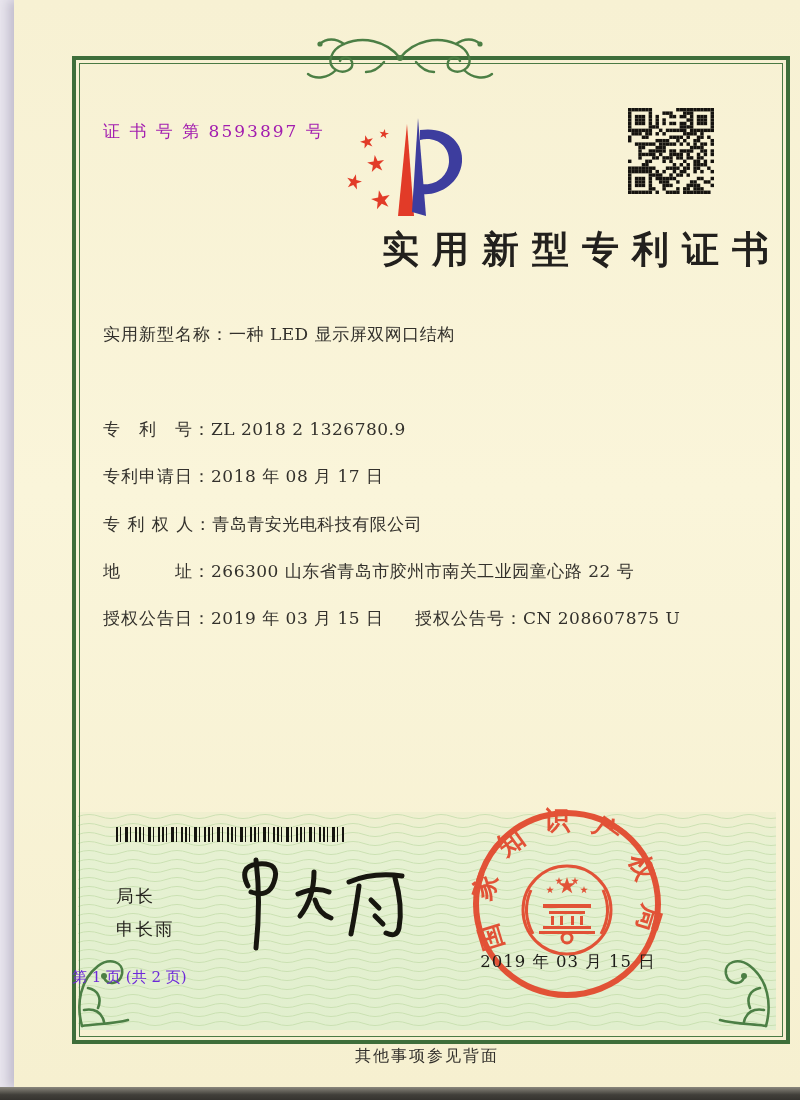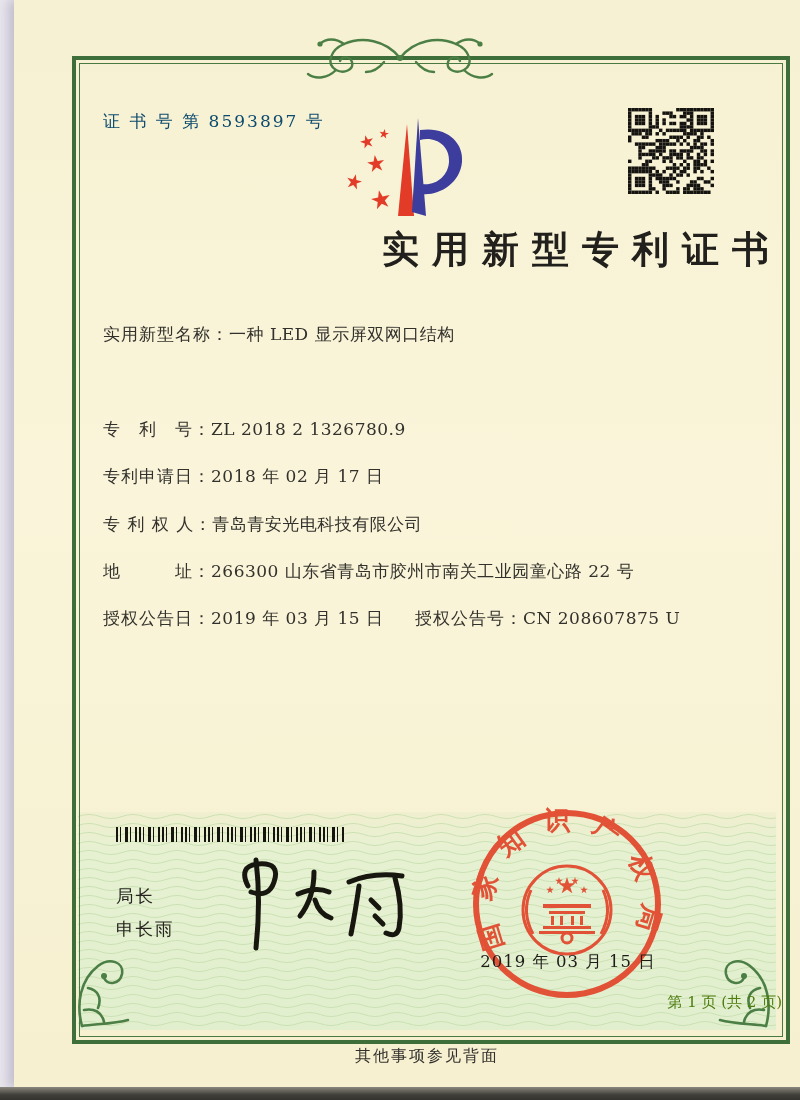--- a/index.html
+++ b/index.html
@@ -10,41 +10,41 @@
          box-shadow:-6px 0 10px rgba(80,70,110,.25);}
   .table-shadow{position:absolute;left:0;bottom:0;width:100%;height:13px;
          background:linear-gradient(180deg,#8a877d 0%,#413f3a 60%,#35332f 100%);}
   .frame-outer{position:absolute;left:72px;top:56px;width:710px;height:980px;
          border:4px solid #3e6e3a;}
   .frame-inner{position:absolute;left:3px;top:3px;right:3px;bottom:3px;
          border:1px solid #4a7a44;}
   .band{position:absolute;left:78px;top:812px;width:698px;height:218px;
         background:linear-gradient(180deg,#f0efcf 0%,#e6f1d2 18%,#e1efce 100%);}
   .band svg{position:absolute;left:0;top:0;}
-  .cert-number{position:absolute;left:103px;top:110px;font-size:17px;letter-spacing:2px;color:#0c4a6e;}
+  .cert-number{position:absolute;left:103px;top:120px;font-size:17px;letter-spacing:2px;color:#a21caf;}
   .title{position:absolute;left:72px;top:225px;width:710px;text-align:right;
          font-size:37px;font-weight:700;letter-spacing:13px;color:#22201d;}
   .row{position:absolute;left:103px;width:620px;font-size:17px;line-height:24px;color:#33312c;}
   .lbl{letter-spacing:1px;}
   .val{letter-spacing:.5px;}
   .grant-no{position:absolute;left:312px;top:0;white-space:nowrap;}
   .paras{position:absolute;left:99px;top:640px;width:620px;font-size:16px;
          line-height:29px;text-align:justify;color:#33312c;letter-spacing:.6px;}
   .paras p{margin:0 0 4px 0;text-indent:2em;}
   .barcode{position:absolute;left:116px;top:827px;width:228px;height:15px;
      background:repeating-linear-gradient(90deg,
        #15140f 0 2px,transparent 2px 4px,#15140f 4px 5px,transparent 5px 9px,
        #15140f 9px 12px,transparent 12px 14px,#15140f 14px 15px,transparent 15px 19px,
        #15140f 19px 21px,transparent 21px 23px);}
   .director{position:absolute;left:116px;top:880px;font-size:17.5px;line-height:33px;color:#26241f;letter-spacing:2px;}
   .sig{position:absolute;left:218px;top:848px;}
   .seal{position:absolute;left:468px;top:806px;}
   .seal-date{position:absolute;left:468px;top:951px;width:200px;text-align:center;
              font-size:16.5px;color:#1d1c18;letter-spacing:1px;}
-  .page-num{position:absolute;left:72px;top:993px;width:710px;text-align:right;font-size:15px;color:#4d7c0f;}
+  .page-num{position:absolute;left:72px;top:968px;width:710px;text-align:left;font-size:15px;color:#6d28d9;}
   .back-note{position:absolute;left:72px;top:1046px;width:710px;text-align:center;font-size:16px;color:#33312c;letter-spacing:2px;}
   .logo{position:absolute;left:334px;top:104px;}
   .qr{position:absolute;left:628px;top:108px;width:86px;height:86px;}
   .ornament-top{position:absolute;left:278px;top:28px;}
   .flourish-bl{position:absolute;left:74px;top:950px;}
   .flourish-br{position:absolute;left:712px;top:950px;transform:scaleX(-1);}
 </style>
 </head>
 <body>
 
@@ -454,21 +454,21 @@
 
   <div class="title">实用新型专利证书</div>
 
   <div class="row" style="top:322px">
     <span class="lbl">实用新型名称：</span><span class="val">一种 LED 显示屏双网口结构</span>
   </div>
   <div class="row" style="top:417px">
     <span class="lbl">专　利　号：</span><span class="val">ZL 2018 2 1326780.9</span>
   </div>
   <div class="row" style="top:464px">
-    <span class="lbl">专利申请日：</span><span class="val">2018 年 02 月 17 日</span>
+    <span class="lbl">专利申请日：</span><span class="val">2018 年 08 月 17 日</span>
   </div>
   <div class="row" style="top:512px">
     <span class="lbl">专 利 权 人：</span><span class="val">青岛青安光电科技有限公司</span>
   </div>
   <div class="row" style="top:559px">
     <span class="lbl">地　　　址：</span><span class="val">266300 山东省青岛市胶州市南关工业园童心路 22 号</span>
   </div>
   <div class="row" style="top:606px">
     <span class="lbl">授权公告日：</span><span class="val">2019 年 03 月 15 日</span>
     <span class="grant-no"><span class="lbl">授权公告号：</span><span class="val">CN 208607875 U</span></span>

